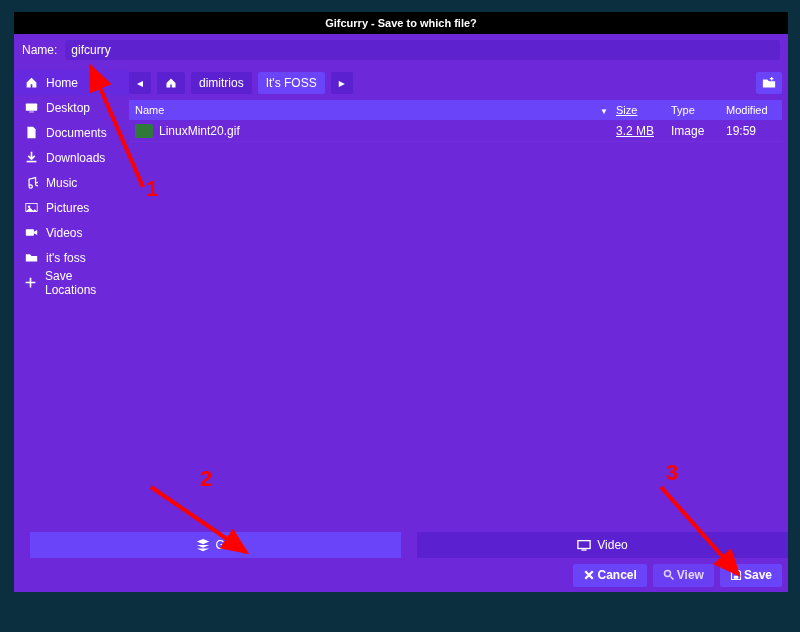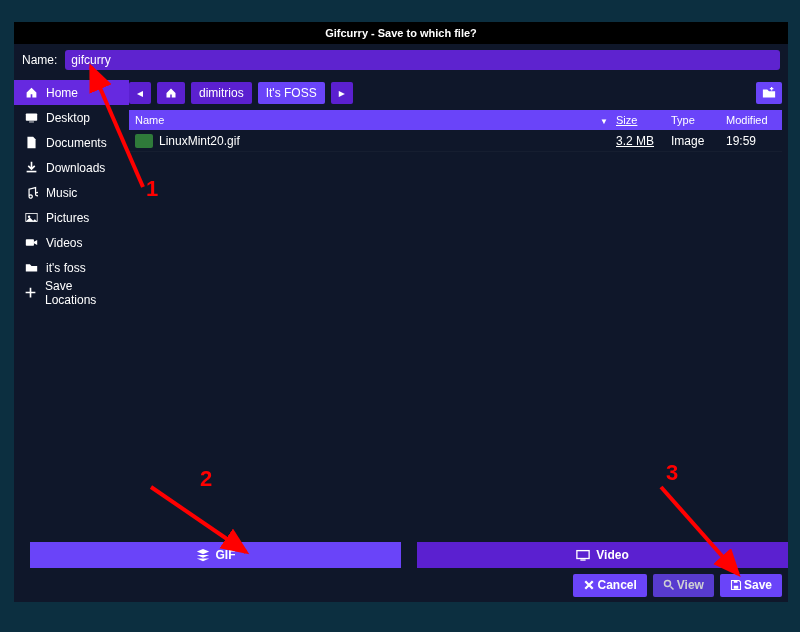--- a/index.html
+++ b/index.html
@@ -1,22 +1,22 @@
 <!DOCTYPE html>
 <html><head>
 <meta charset="utf-8">
 <style>
   * { box-sizing: border-box; margin: 0; padding: 0; }
   html, body { width: 800px; height: 632px; overflow: hidden; font-family: sans-serif; }
   body { background: #0c2f40; position: relative; }
   .window {
     position: absolute;
-    left: 14px; top: 22px;
+    left: 14px; top: 12px;
     width: 774px; height: 580px;
-    background: #0f172a;
+    background: #6d28d9;
     color: #ffffff;
     display: flex;
     flex-direction: column;
     font-size: 12px;
   }
   .titlebar {
     height: 22px;
     background: #000000;
     color: #ffffff;
     font-size: 11px;
@@ -121,21 +121,21 @@
     height: 26px;
     margin-top: 0;
   }
   .format-btn {
     flex: 1;
     display: flex;
     align-items: center;
     justify-content: center;
     gap: 6px;
     font-size: 12px;
-    font-weight: bold;
+    font-weight: normal;
     cursor: pointer;
     margin-left: 16px;
   }
   .format-btn.active { background: #6a44f9; }
   .format-btn.inactive { background: #5b20d0; }
   .action-row {
     height: 34px;
     display: flex;
     justify-content: flex-end;
     align-items: center;

